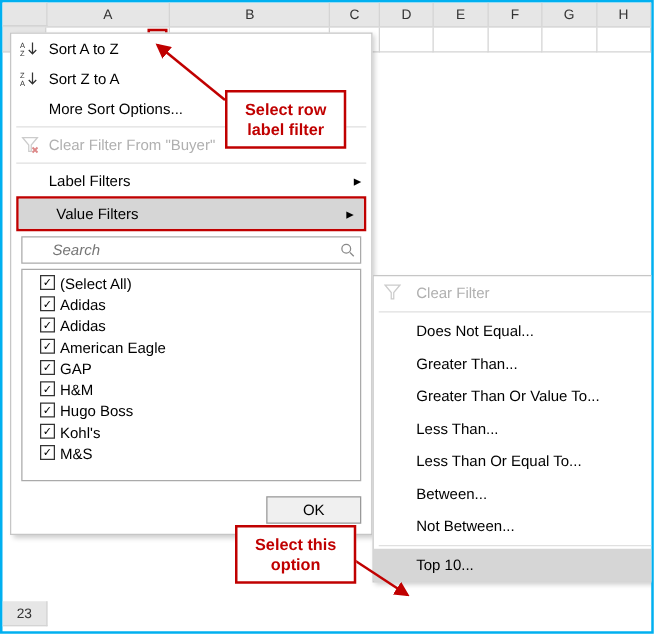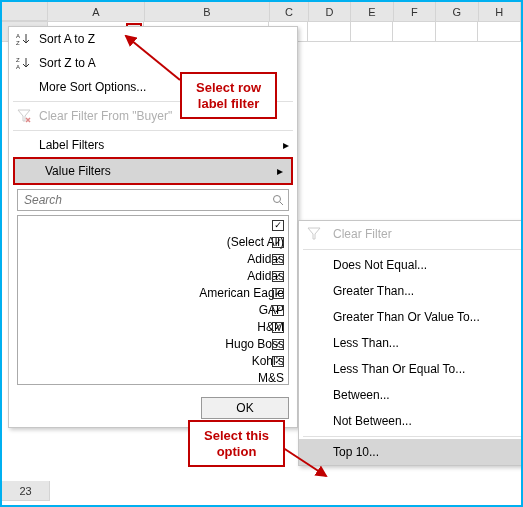--- a/index.html
+++ b/index.html
@@ -1,49 +1,49 @@
 <!DOCTYPE html>
 <html><head>
 <meta charset="utf-8">
 <style>
   * { box-sizing: border-box; margin: 0; padding: 0; font-family: "Segoe UI", Tahoma, sans-serif; }
   body { background: #fff; width: 523px; height: 507px; position: relative; border: 2px solid #00b0f0; overflow: hidden; }
   .grid { position: absolute; top: 0; left: 0; right: 0; bottom: 0; }
   .colhead-row { display: flex; height: 20px; background: #e6e6e6; border-bottom: 1px solid #d4d4d4; }
-  .rowhead-cell { width: 48px; background: #e6e6e6; border-right: 1px solid #d4d4d4; border-bottom: 1px solid #d4d4d4; font-size: 11px; display: flex; align-items: center; justify-content: center; color: #333; }
+  .rowhead-cell { width: 36px; background: #e6e6e6; border-right: 1px solid #d4d4d4; border-bottom: 1px solid #d4d4d4; font-size: 11px; display: flex; align-items: center; justify-content: center; color: #333; }
   .colhead { border-right: 1px solid #d4d4d4; font-size: 11px; display: flex; align-items: center; justify-content: center; color: #333; }
   .colA { width: 100px; } .colB { width: 130px; } .colC { width: 40px; } .colD, .colE, .colF, .colG, .colH { width: 44px; }
   .row { display: flex; height: 20px; }
   .cell { border-right: 1px solid #d4d4d4; border-bottom: 1px solid #d4d4d4; font-size: 12px; display: flex; align-items: center; padding: 0 4px; }
   .cellA { width: 100px; } .cellB { width: 130px; } .cellC { width: 40px; } .cellD, .cellE, .cellF, .cellG, .cellH { width: 44px; }
   .hdr { font-weight: bold; position: relative; }
   .dropdown-btn { position: absolute; right: 1px; top: 1px; width: 16px; height: 16px; border: 1px solid #999; background: #f0f0f0; display: flex; align-items: center; justify-content: center; cursor: pointer; }
   .dropdown-btn svg { width: 8px; height: 8px; }
   .dropdown-frame { border: 2px solid #c00000; }
 
   .menu { position: absolute; top: 24px; left: 6px; width: 290px; background: #fff; border: 1px solid #c6c6c6; box-shadow: 2px 2px 4px rgba(0,0,0,.2); font-size: 12px; z-index: 10; }
   .menu-item { display: flex; align-items: center; padding: 4px 10px 4px 30px; height: 24px; position: relative; cursor: default; }
   .menu-icon { position: absolute; left: 6px; width: 18px; display: flex; align-items: center; justify-content: center; }
   .menu-sep { height: 1px; background: #e0e0e0; margin: 2px 4px; }
   .disabled { color: #b0b0b0; }
   .submenu-arrow { position: absolute; right: 8px; }
   .highlighted { background: #d6d6d6; }
   .value-filters-box { border: 2px solid #c00000; margin: 0 4px; }
 
   .search-box { margin: 4px 8px; display: flex; align-items: center; border: 1px solid #aaa; height: 22px; }
-  .search-box input { flex: 1; border: none; outline: none; font-size: 12px; padding: 0 6px; color: #888; font-style: italic; }
+  .search-box input { flex: 1; border: none; outline: none; font-size: 12px; padding: 0 6px; color: #888; font-style: italic; margin-left: 18px; }
   .search-box .mag { width: 20px; display: flex; align-items: center; justify-content: center; }
 
   .checklist { margin: 2px 8px 6px 8px; border: 1px solid #aaa; height: 170px; overflow: hidden; padding: 4px; }
-  .check-row { display: flex; align-items: flex-end; height: 17px; padding-left: 10px; font-size: 12px; gap: 4px; flex-direction: column; }
+  .check-row { display: flex; align-items: flex-start; height: 17px; padding-left: 10px; font-size: 12px; gap: 4px; }
   .cb { width: 12px; height: 12px; border: 1px solid #333; display: inline-flex; align-items: center; justify-content: center; font-size: 10px; line-height: 1; }
   .cb::after { content: "✓"; color: #000; font-size: 9px; }
 
   .btnrow { display: flex; justify-content: flex-end; gap: 6px; padding: 6px 8px 8px; }
-  .btn { width: 88px; height: 22px; border: 1px solid #999; background: #f0f0f0; font-size: 12px; text-align: center; line-height: 20px; cursor: pointer; }
+  .btn { width: 76px; height: 22px; border: 1px solid #999; background: #f0f0f0; font-size: 12px; text-align: center; line-height: 20px; cursor: pointer; }
 
   .submenu { position: absolute; top: 218px; left: 296px; width: 246px; background: #fff; border: 1px solid #c6c6c6; box-shadow: 2px 2px 4px rgba(0,0,0,.2); font-size: 12px; z-index: 20; }
   .submenu .menu-item { padding-left: 34px; height: 26px; }
   .submenu .highlighted { background: #d6d6d6; }
 
   .callout { position: absolute; background: #fff; border: 2px solid #c00000; color: #c00000; font-size: 13px; font-weight: bold; padding: 6px 14px; text-align: center; line-height: 1.2; z-index: 30; }
   .arrow-line { position: absolute; z-index: 25; }
   .row23 { position: absolute; bottom: 4px; left: 0; display: flex; height: 20px; }
 </style>
 </head>

